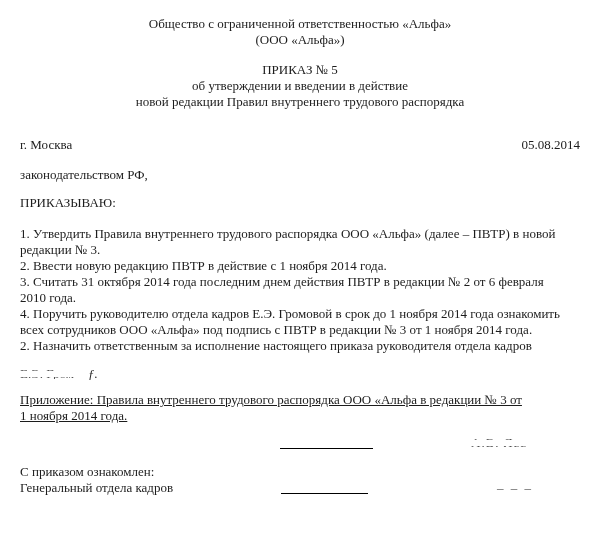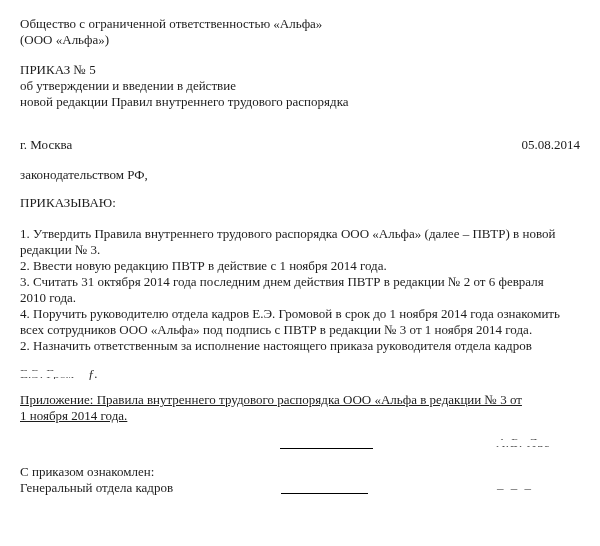--- a/index.html
+++ b/index.html
@@ -9,21 +9,21 @@
     height: 546px;
     box-sizing: border-box;
     background: #ffffff;
     color: #1c1c1c;
     font-family: "Liberation Serif", serif;
     font-size: 13px;
     line-height: 16px;
     padding: 16px 20px 0 20px;
     overflow: hidden;
   }
-  .center { }
+  .center { text-align: center; }
   .line { white-space: nowrap; }
   .title-block { margin-top: 14px; }
   .place-date {
     display: flex;
     justify-content: space-between;
     margin-top: 27px;
   }
   .preamble { margin-top: 14px; }
   .order-word { margin-top: 12px; }
   .items { margin-top: 15px; }
@@ -63,24 +63,23 @@
   .sig-line {
     position: absolute;
     top: 0;
     height: 13px;
     border-bottom: 1px solid #000000;
   }
   .sig-line-1 { left: 260px; width: 93px; }
   .sig-line-2 { left: 261px; width: 87px; }
   .sig-frag {
     position: absolute;
-    left: 477px;
+    left: 451px;
     top: 0;
     letter-spacing: 1px;
-    font-style: italic;
   }
   .hr-frag {
     position: absolute;
     left: 477px;
     top: 0;
     color: #4a4a4a;
     letter-spacing: 2px;
   }
 </style>
 </head>

